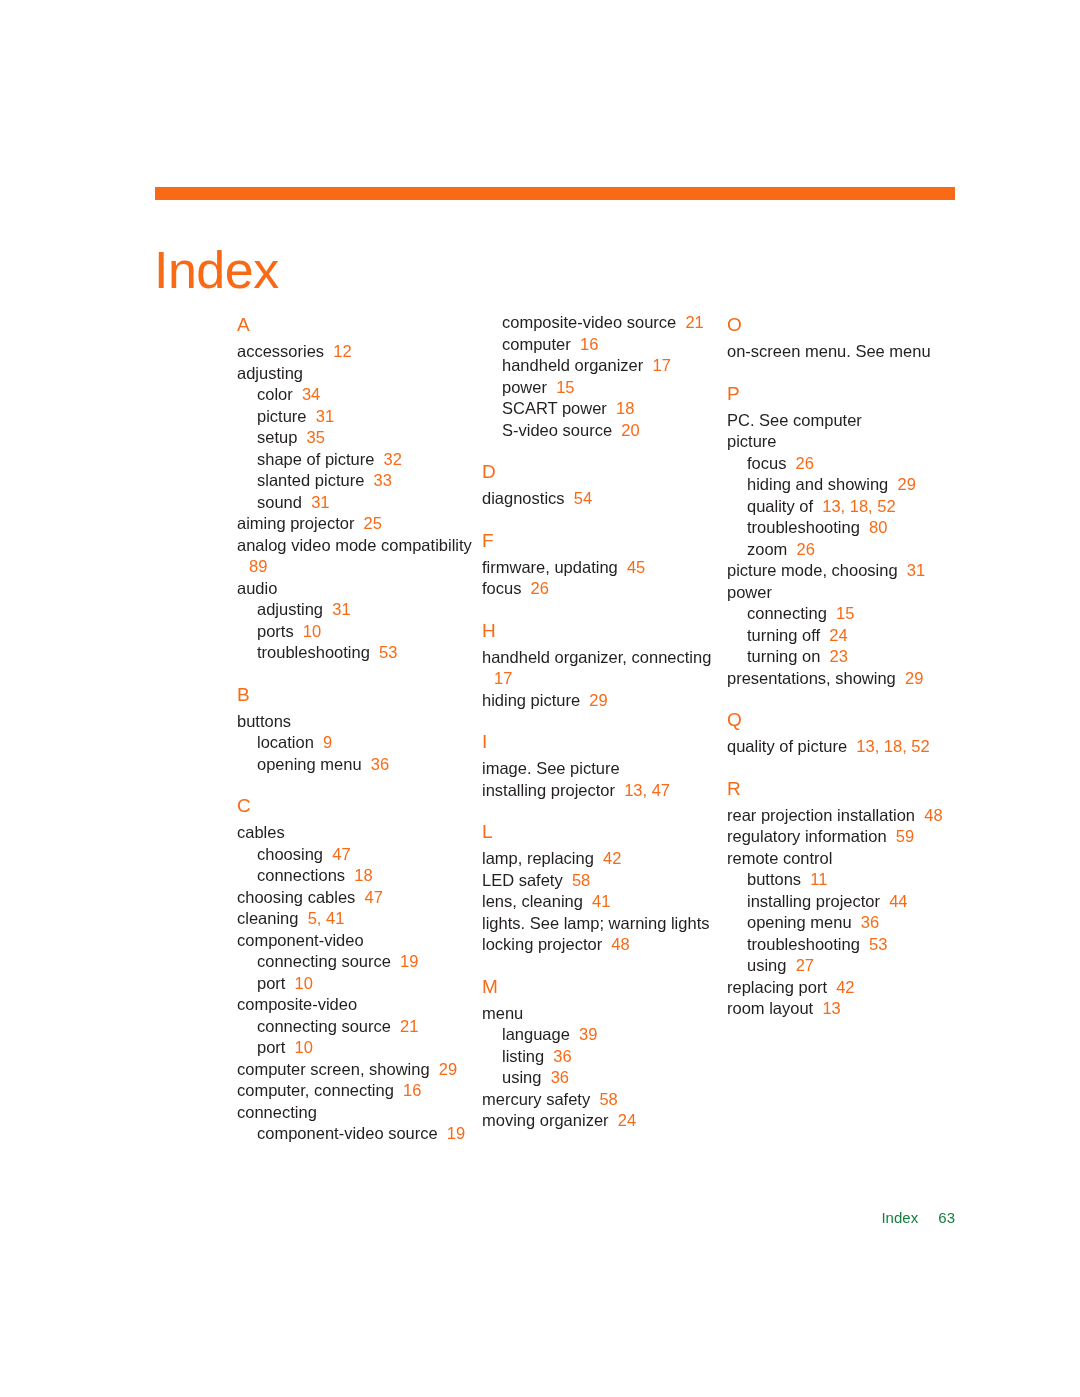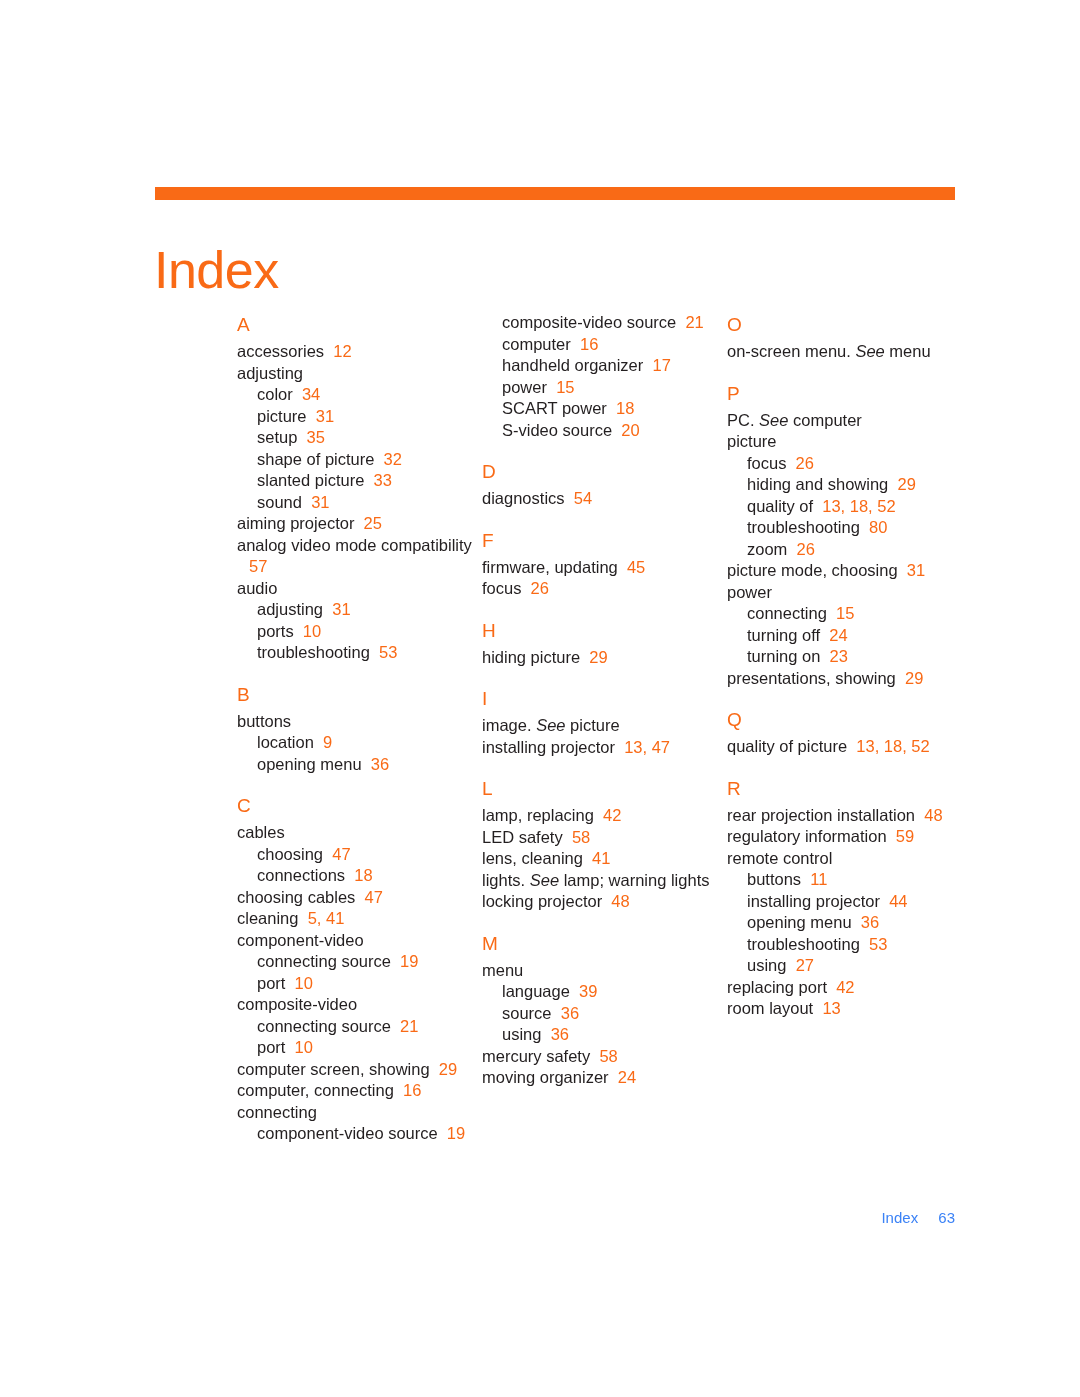--- a/index.html
+++ b/index.html
@@ -76,32 +76,31 @@
     margin: 0;
   }
   .entry.sub {
     padding-left: 32px;
     text-indent: -12px;
   }
   .pg {
     color: #f96a16;
   }
   .see {
-    font-style: italic;
   }
 
   
   .footer {
     position: absolute;
     left: 0;
     top: 1209px;
     width: 955px;
     text-align: right;
     font-size: 15px;
-    color: #3b82f6;
+    color: #15803d;
   }
   .footer .fnum {
     display: inline-block;
     margin-left: 16px;
   }
 </style>
 </head>
 <body>
 
 <div class="page">
@@ -115,21 +114,21 @@
         <div class="letter">A</div>
         <div class="entry"><span>accessories</span>&nbsp; <span class="pg">12</span></div>
         <div class="entry"><span>adjusting</span></div>
         <div class="entry sub"><span>color</span>&nbsp; <span class="pg">34</span></div>
         <div class="entry sub"><span>picture</span>&nbsp; <span class="pg">31</span></div>
         <div class="entry sub"><span>setup</span>&nbsp; <span class="pg">35</span></div>
         <div class="entry sub"><span>shape of picture</span>&nbsp; <span class="pg">32</span></div>
         <div class="entry sub"><span>slanted picture</span>&nbsp; <span class="pg">33</span></div>
         <div class="entry sub"><span>sound</span>&nbsp; <span class="pg">31</span></div>
         <div class="entry"><span>aiming projector</span>&nbsp; <span class="pg">25</span></div>
-        <div class="entry"><span>analog video mode compatibility</span>&nbsp; <span class="pg">57</span></div>
+        <div class="entry"><span>analog video mode compatibility</span>&nbsp; <span class="pg">89</span></div>
         <div class="entry"><span>audio</span></div>
         <div class="entry sub"><span>adjusting</span>&nbsp; <span class="pg">31</span></div>
         <div class="entry sub"><span>ports</span>&nbsp; <span class="pg">10</span></div>
         <div class="entry sub"><span>troubleshooting</span>&nbsp; <span class="pg">53</span></div>
         <div class="letter">B</div>
         <div class="entry"><span>buttons</span></div>
         <div class="entry sub"><span>location</span>&nbsp; <span class="pg">9</span></div>
         <div class="entry sub"><span>opening menu</span>&nbsp; <span class="pg">36</span></div>
         <div class="letter">C</div>
         <div class="entry"><span>cables</span></div>
@@ -154,34 +153,35 @@
         <div class="entry sub"><span>handheld organizer</span>&nbsp; <span class="pg">17</span></div>
         <div class="entry sub"><span>power</span>&nbsp; <span class="pg">15</span></div>
         <div class="entry sub"><span>SCART power</span>&nbsp; <span class="pg">18</span></div>
         <div class="entry sub"><span>S-video source</span>&nbsp; <span class="pg">20</span></div>
         <div class="letter">D</div>
         <div class="entry"><span>diagnostics</span>&nbsp; <span class="pg">54</span></div>
         <div class="letter">F</div>
         <div class="entry"><span>firmware, updating</span>&nbsp; <span class="pg">45</span></div>
         <div class="entry"><span>focus</span>&nbsp; <span class="pg">26</span></div>
         <div class="letter">H</div>
+        <div class="entry"><span>handheld organizer, connecting</span>&nbsp; <span class="pg">17</span></div>
         <div class="entry"><span>hiding picture</span>&nbsp; <span class="pg">29</span></div>
         <div class="letter">I</div>
         <div class="entry"><span>image.</span> <span class="see">See</span> picture</div>
         <div class="entry"><span>installing projector</span>&nbsp; <span class="pg">13, 47</span></div>
         <div class="letter">L</div>
         <div class="entry"><span>lamp, replacing</span>&nbsp; <span class="pg">42</span></div>
         <div class="entry"><span>LED safety</span>&nbsp; <span class="pg">58</span></div>
         <div class="entry"><span>lens, cleaning</span>&nbsp; <span class="pg">41</span></div>
         <div class="entry"><span>lights.</span> <span class="see">See</span> lamp; warning lights</div>
         <div class="entry"><span>locking projector</span>&nbsp; <span class="pg">48</span></div>
         <div class="letter">M</div>
         <div class="entry"><span>menu</span></div>
         <div class="entry sub"><span>language</span>&nbsp; <span class="pg">39</span></div>
-        <div class="entry sub"><span>source</span>&nbsp; <span class="pg">36</span></div>
+        <div class="entry sub"><span>listing</span>&nbsp; <span class="pg">36</span></div>
         <div class="entry sub"><span>using</span>&nbsp; <span class="pg">36</span></div>
         <div class="entry"><span>mercury safety</span>&nbsp; <span class="pg">58</span></div>
         <div class="entry"><span>moving organizer</span>&nbsp; <span class="pg">24</span></div>
       </div>
       <div class="col">
         <div class="letter">O</div>
         <div class="entry"><span>on-screen menu.</span> <span class="see">See</span> menu</div>
         <div class="letter">P</div>
         <div class="entry"><span>PC.</span> <span class="see">See</span> computer</div>
         <div class="entry"><span>picture</span></div>

